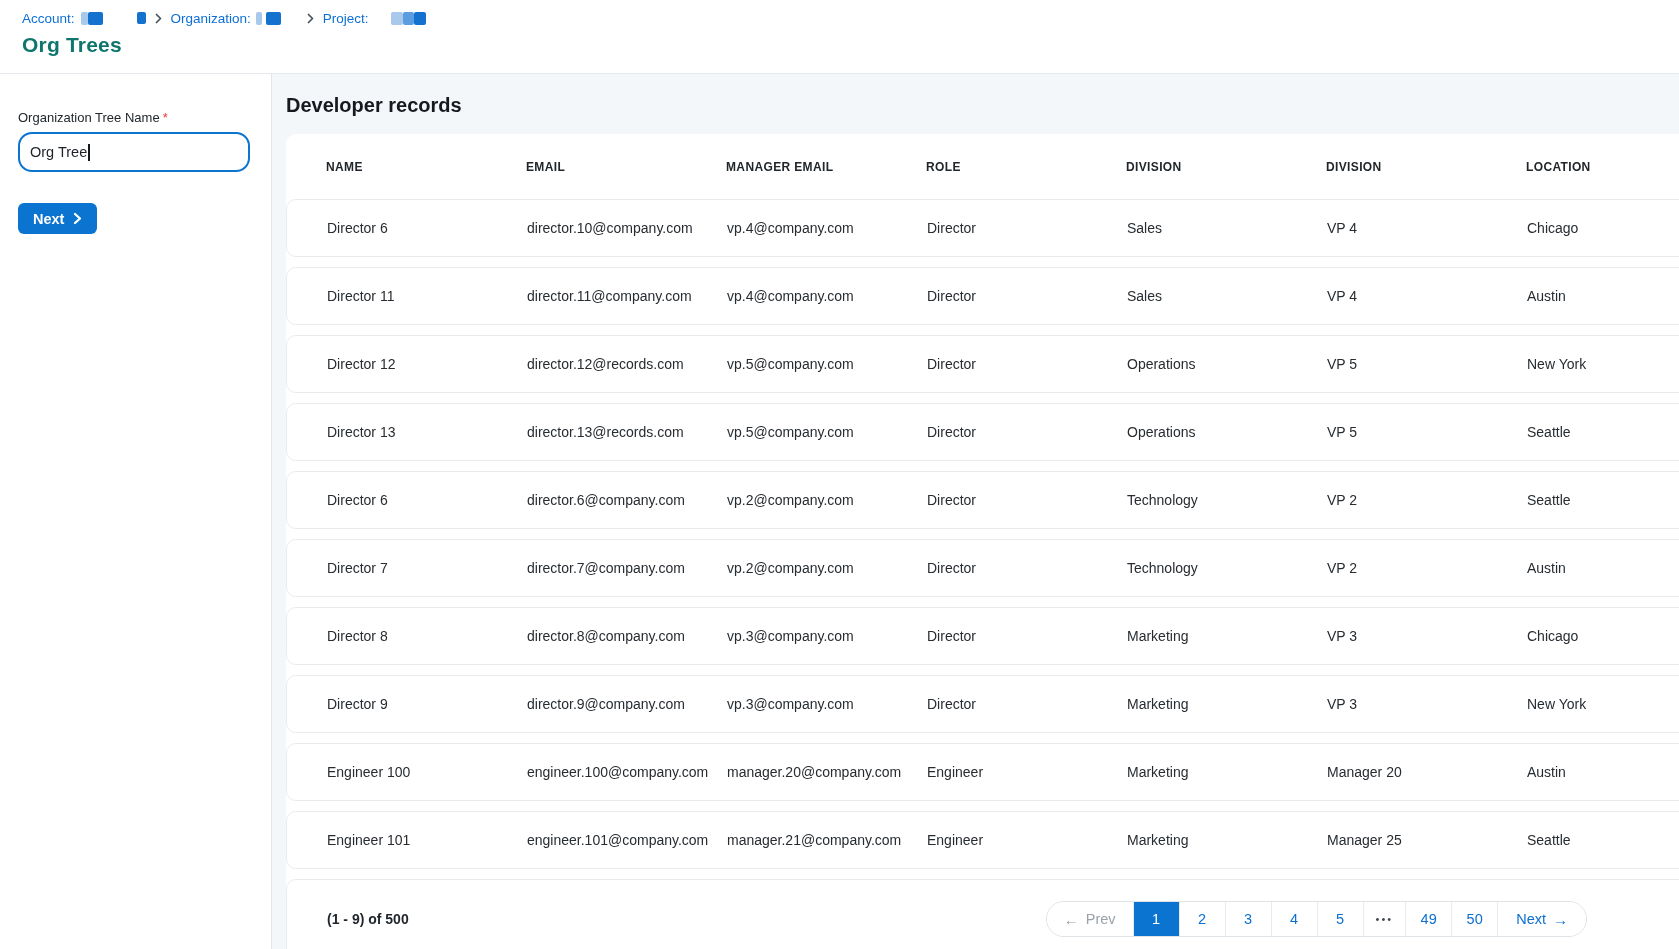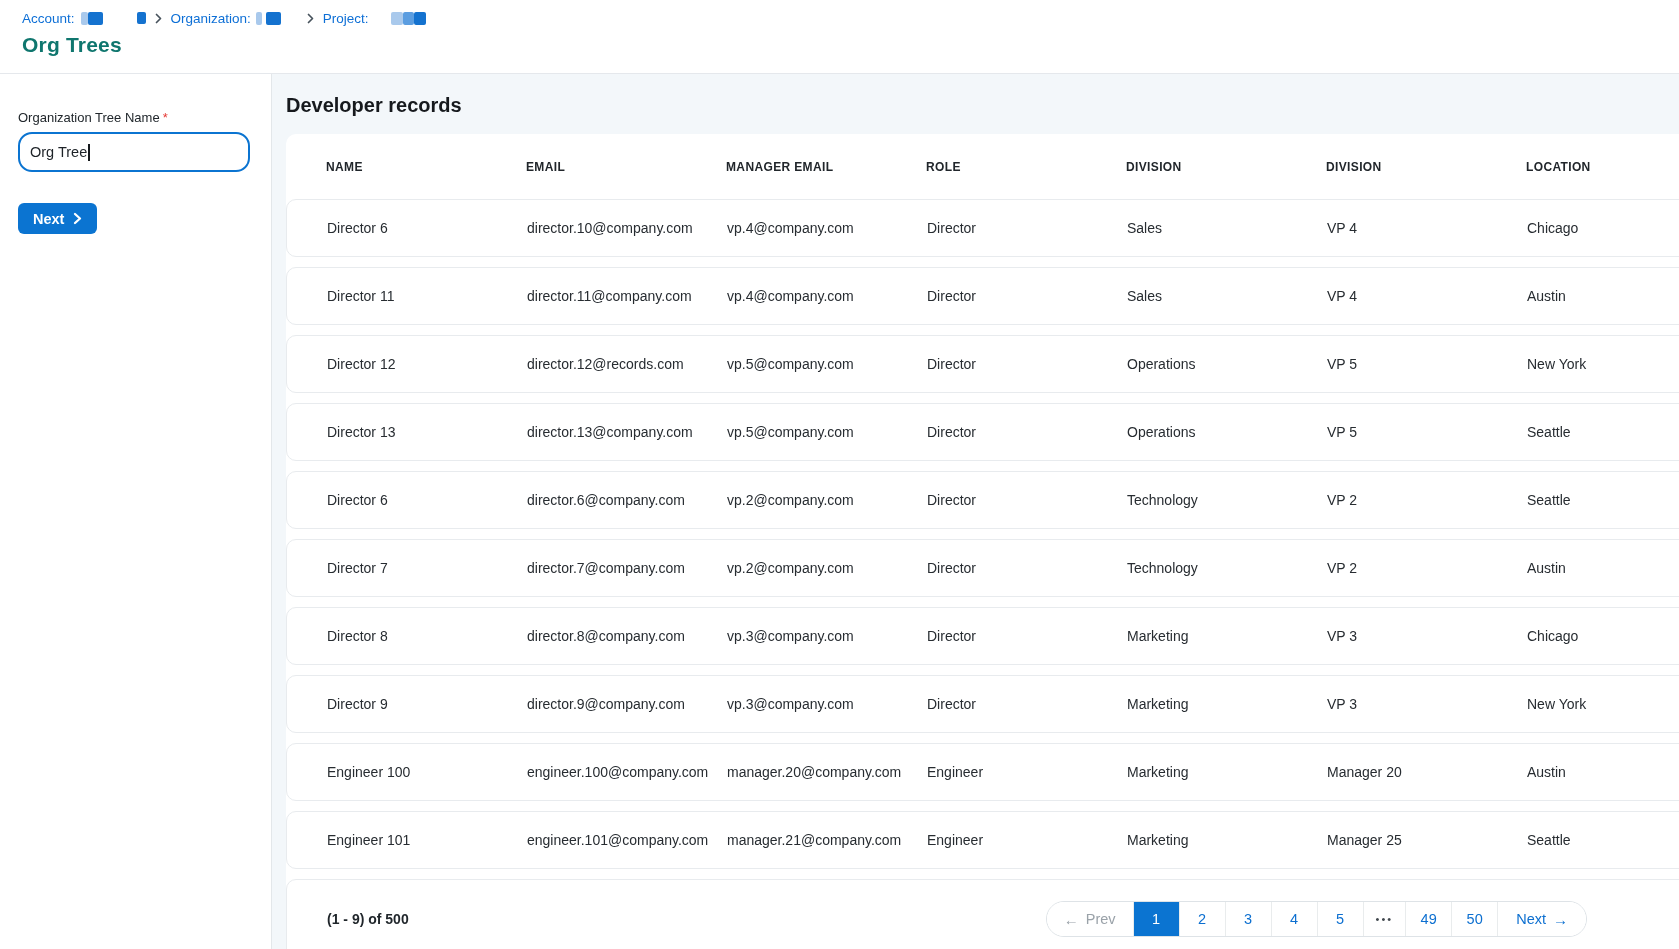--- a/index.html
+++ b/index.html
@@ -149,21 +149,21 @@
             <span>Director 12</span>
             <span>director.12@records.com</span>
             <span>vp.5@company.com</span>
             <span>Director</span>
             <span>Operations</span>
             <span>VP 5</span>
             <span>New York</span>
           </div>
           <div class="grid-row row">
             <span>Director 13</span>
-            <span>director.13@company.com</span>
+            <span>director.13@records.com</span>
             <span>vp.5@company.com</span>
             <span>Director</span>
             <span>Operations</span>
             <span>VP 5</span>
             <span>Seattle</span>
           </div>
           <div class="grid-row row">
             <span>Director 6</span>
             <span>director.6@company.com</span>
             <span>vp.2@company.com</span>

